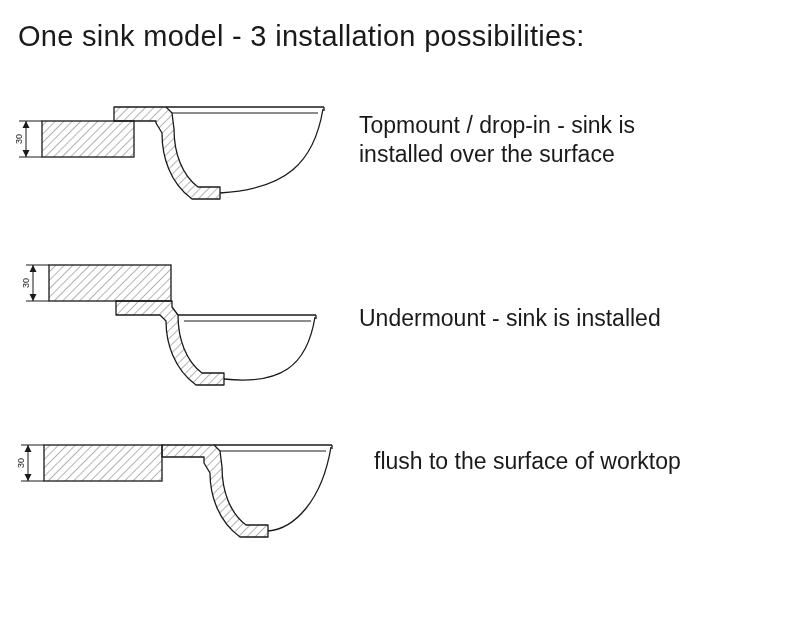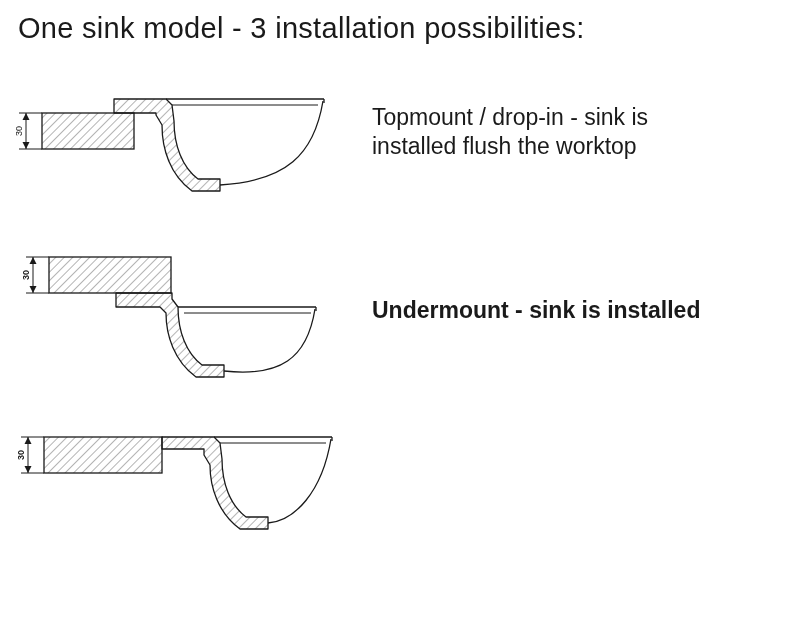--- a/index.html
+++ b/index.html
@@ -6,36 +6,35 @@
     margin: 0;
     padding: 0;
     background: #ffffff;
     font-family: "Liberation Sans", sans-serif;
     color: #1a1a1a;
   }
   .page {
     width: 800px;
     height: 621px;
     box-sizing: border-box;
-    padding: 8px 14px;
+    padding: 16px 14px;
     overflow: hidden;
     background: #fff;
   }
   .title {
     font-size: 29px;
     font-weight: 500;
     letter-spacing: 0.3px;
     margin: 4px 0 24px 4px;
   }
   .row {
     display: flex;
     align-items: flex-start;
-    gap: 13px;
   }
-  .row + .row { margin-top: 2px; font-weight: bold; }
+  .row + .row { margin-top: 2px; }
   .drawing { flex: 0 0 auto; display: block; }
   .caption {
     font-size: 23px;
     line-height: 1.24;
     max-width: 440px;
   }
   .cap1 { padding-top: 34px; }
   .cap2 { padding-top: 57px; }
   .cap3 { padding-top: 26px; padding-left: 14px; }
   svg text.dim {
@@ -74,21 +73,21 @@
                C156,106 148,80 148,56 L142,46 L142,44 L100,44 Z" fill="url(#h1)" stroke="#1a1a1a" stroke-width="1.3" stroke-linejoin="round"></path>
 
       <line x1="152" y1="30" x2="310" y2="30" stroke="#1a1a1a" stroke-width="1.3"></line>
       <line x1="158" y1="36" x2="304" y2="36" stroke="#1a1a1a" stroke-width="1"></line>
       <line x1="310" y1="30" x2="310" y2="34" stroke="#1a1a1a" stroke-width="1.3"></line>
 
       <path d="M309,32 C300,86 272,112 206,116" fill="none" stroke="#1a1a1a" stroke-width="1.3"></path>
     </svg>
     <div class="caption cap1">
       <div>Topmount / drop-in - sink is</div>
-      <div>installed flush the worktop</div>
+      <div>installed over the surface</div>
     </div>
   </div>
 
   <div class="row">
     <svg class="drawing" width="345" height="172" viewBox="0 0 345 172" xmlns="http://www.w3.org/2000/svg">
       <defs>
         <pattern id="h2" width="6" height="6" patternUnits="userSpaceOnUse" patternTransform="rotate(45)">
           <line x1="0" y1="0" x2="0" y2="6" stroke="#444" stroke-width="0.8"></line>
         </pattern>
       </defs>
@@ -140,16 +139,17 @@
       <path d="M148,24 L200,24 L206,30 L208,46 C208,70 216,92 232,104 L254,104 L254,116 L226,116
                C204,100 196,74 196,52 L190,42 L190,36 L148,36 Z" fill="url(#h3)" stroke="#1a1a1a" stroke-width="1.3" stroke-linejoin="round"></path>
 
       <line x1="200" y1="24" x2="318" y2="24" stroke="#1a1a1a" stroke-width="1.3"></line>
       <line x1="206" y1="30" x2="312" y2="30" stroke="#1a1a1a" stroke-width="1"></line>
       <line x1="318" y1="24" x2="318" y2="28" stroke="#1a1a1a" stroke-width="1.3"></line>
 
       <path d="M317,26 C308,80 280,108 254,110" fill="none" stroke="#1a1a1a" stroke-width="1.3"></path>
     </svg>
     <div class="caption cap3">
+      <div>flush to the surface of worktop</div>
     </div>
   </div>
 
 </div>
 
 </body></html>

